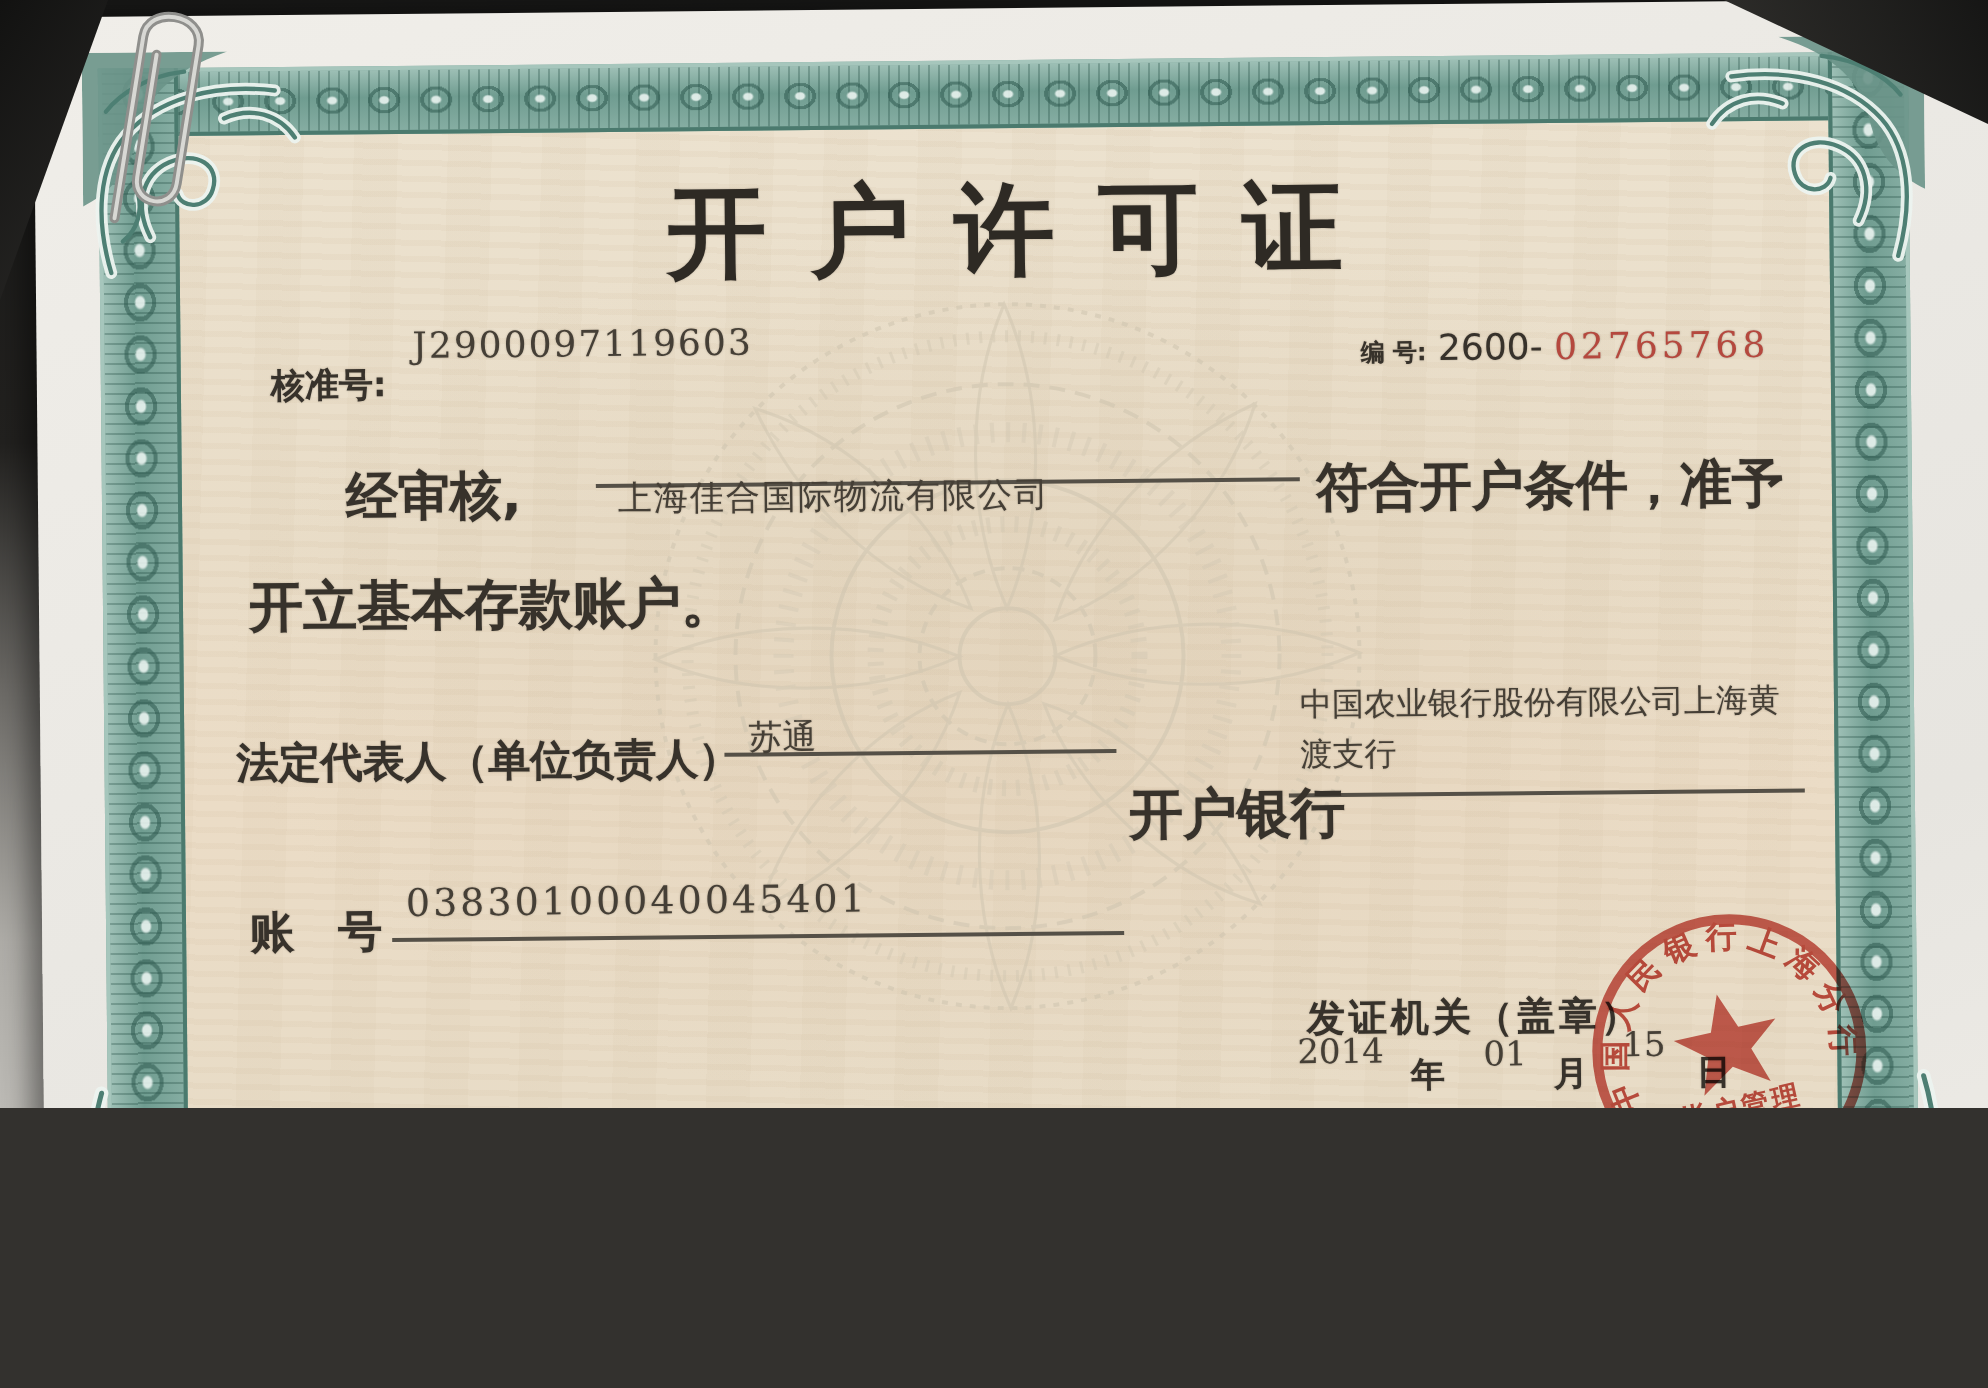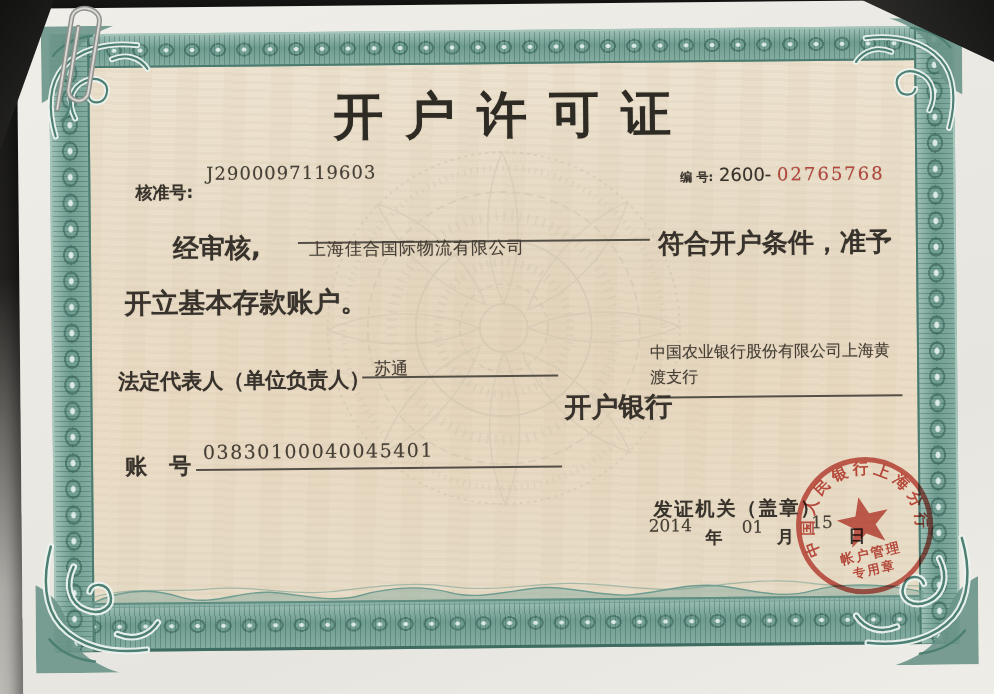--- a/index.html
+++ b/index.html
@@ -1,16 +1,16 @@
 <!DOCTYPE html>
 <html><head>
 <meta charset="utf-8">
 <style>
   html,body{margin:0;padding:0;background:#33312e;}
-  .stage{position:relative;width:994px;height:694px;overflow:hidden;
+  .stage{position:relative;width:994px;height:554px;overflow:hidden;
          font-family:"DejaVu Sans","Liberation Sans",sans-serif;
          background:linear-gradient(180deg,#171716 0%,#22211f 40%,#6b6965 62%,#aeaca7 85%,#bcbab5 100%);}
   
   .paper{position:absolute;left:20px;top:4px;width:982px;height:700px;
          background:linear-gradient(160deg,#f0eee9 0%,#eae8e3 45%,#e7e5e0 70%,#efede8 100%);
          transform:rotate(-0.55deg);transform-origin:50% 50%;
          box-shadow:-6px 0 14px rgba(0,0,0,.45);}
   
   .bg-corner-tl{position:absolute;left:0;top:0;width:54px;height:150px;
                 background:linear-gradient(125deg,#121211,#2a2927);

